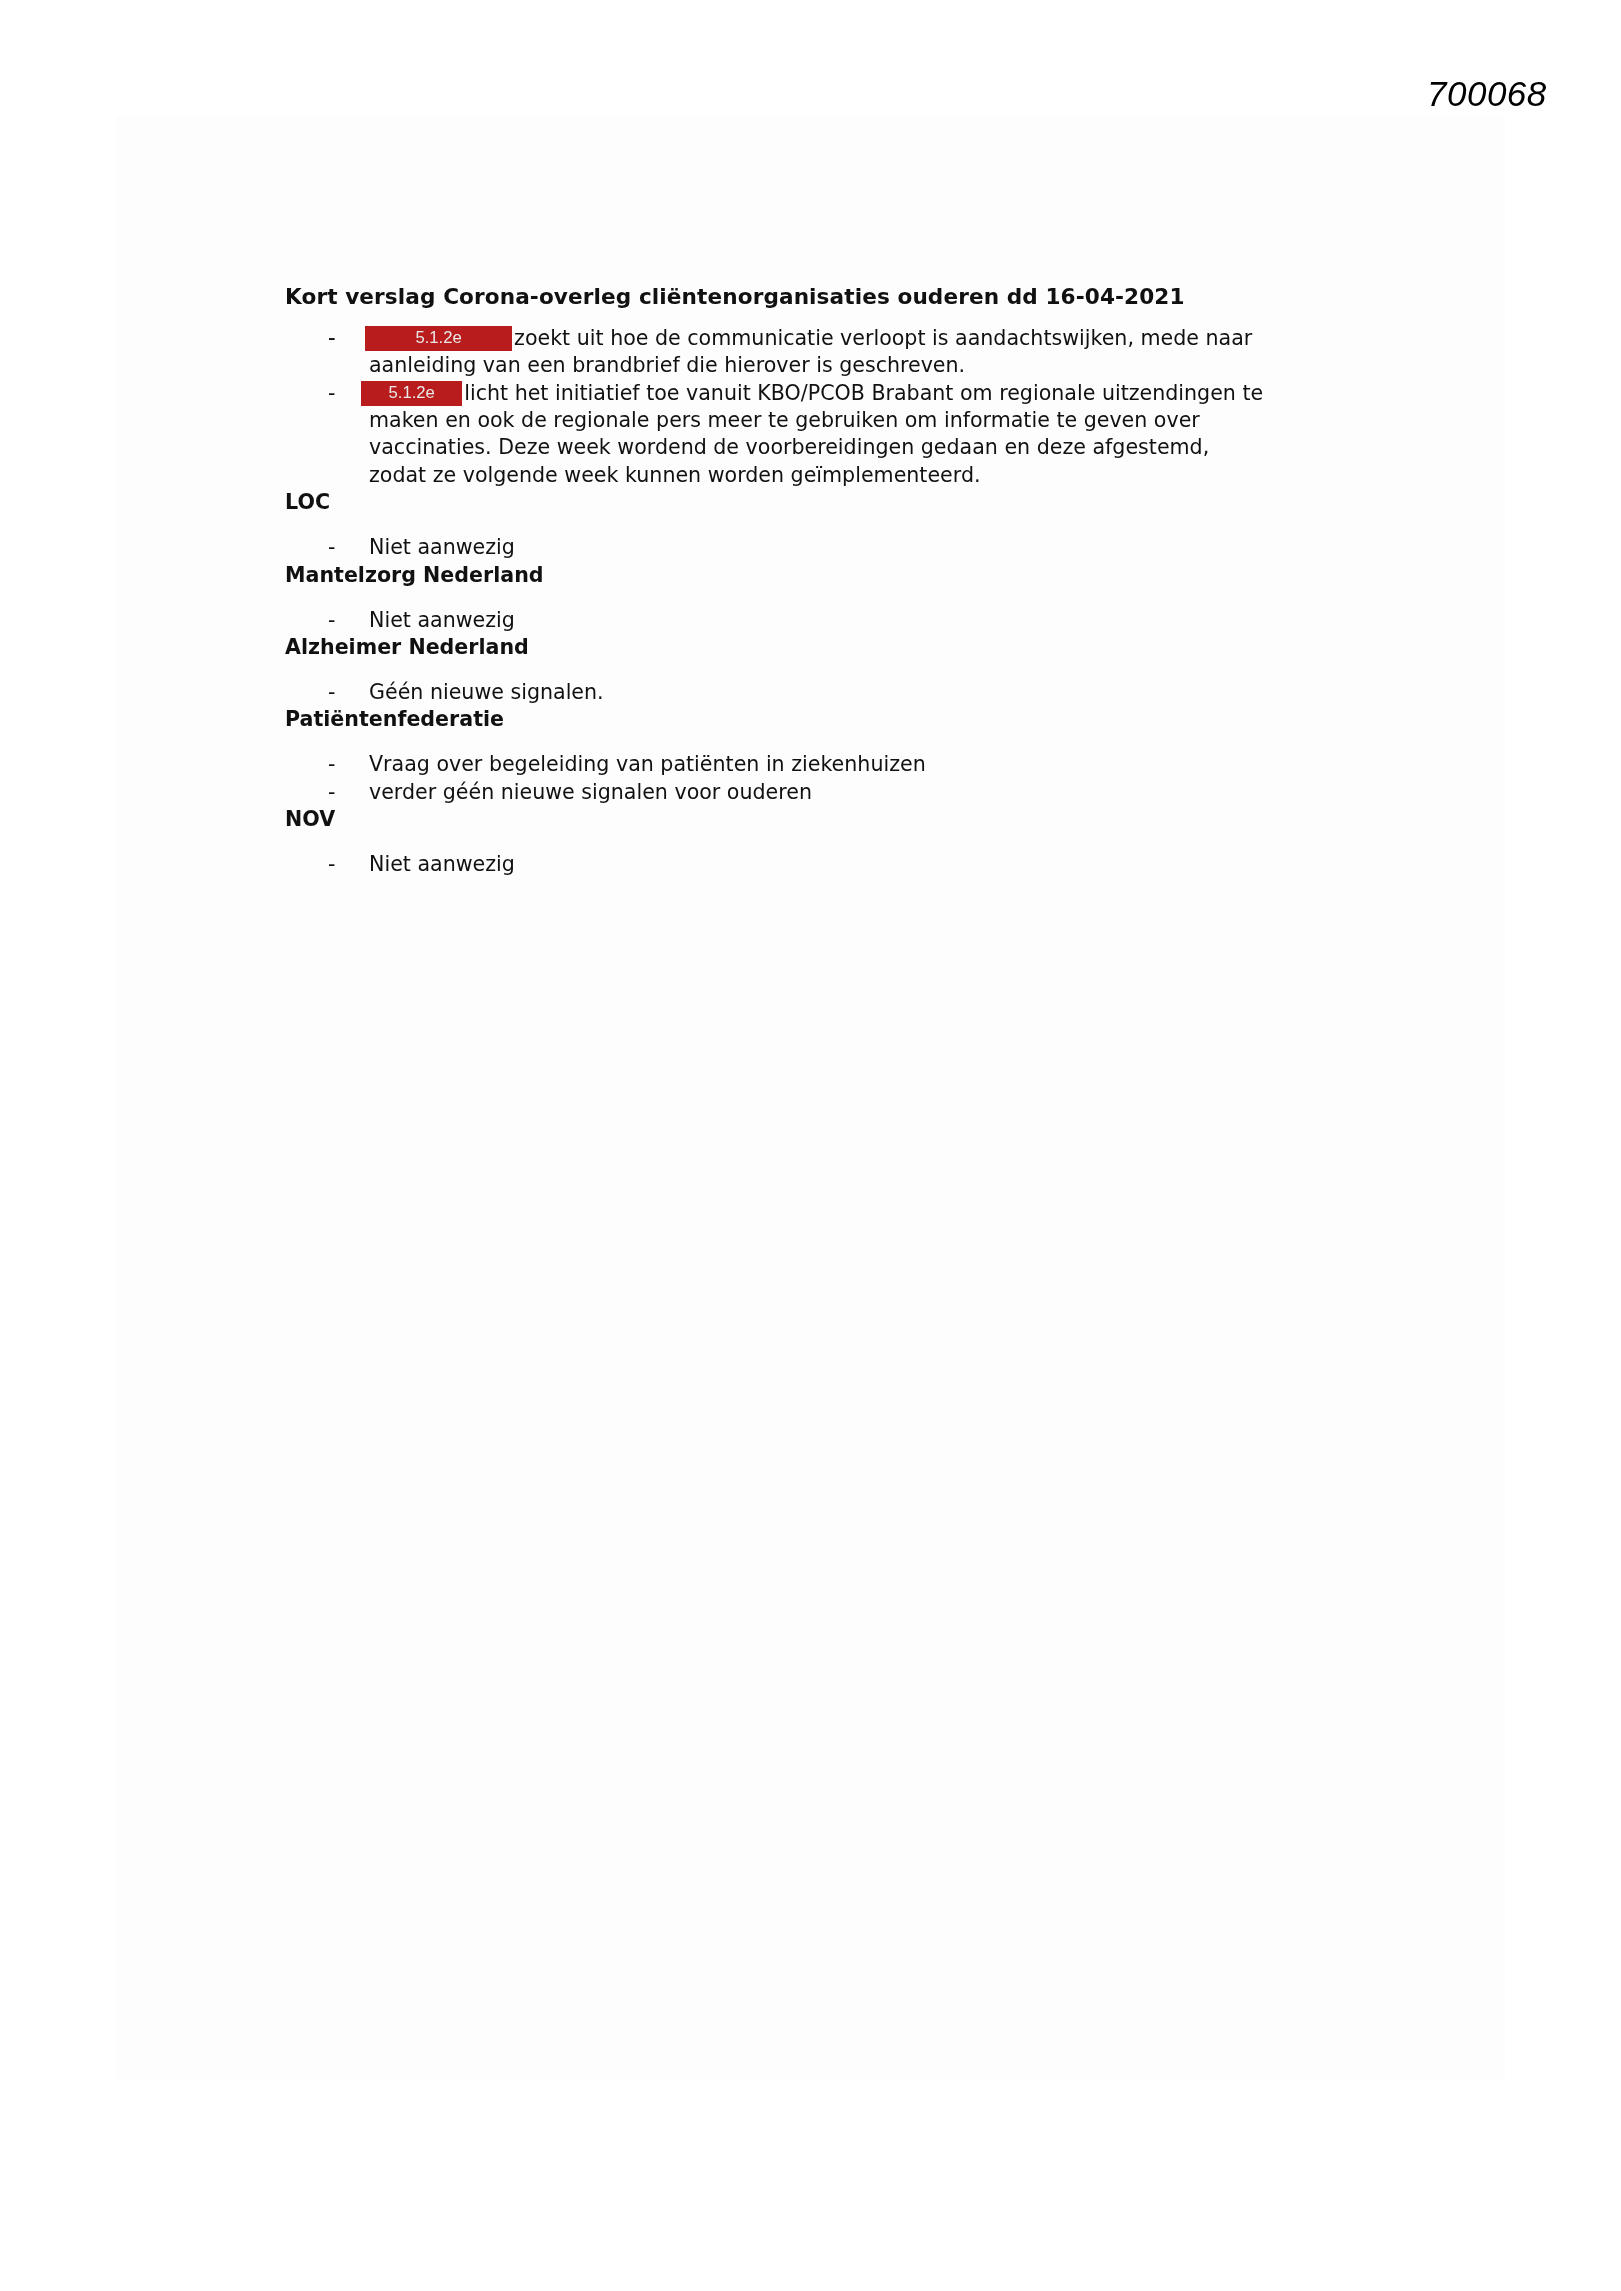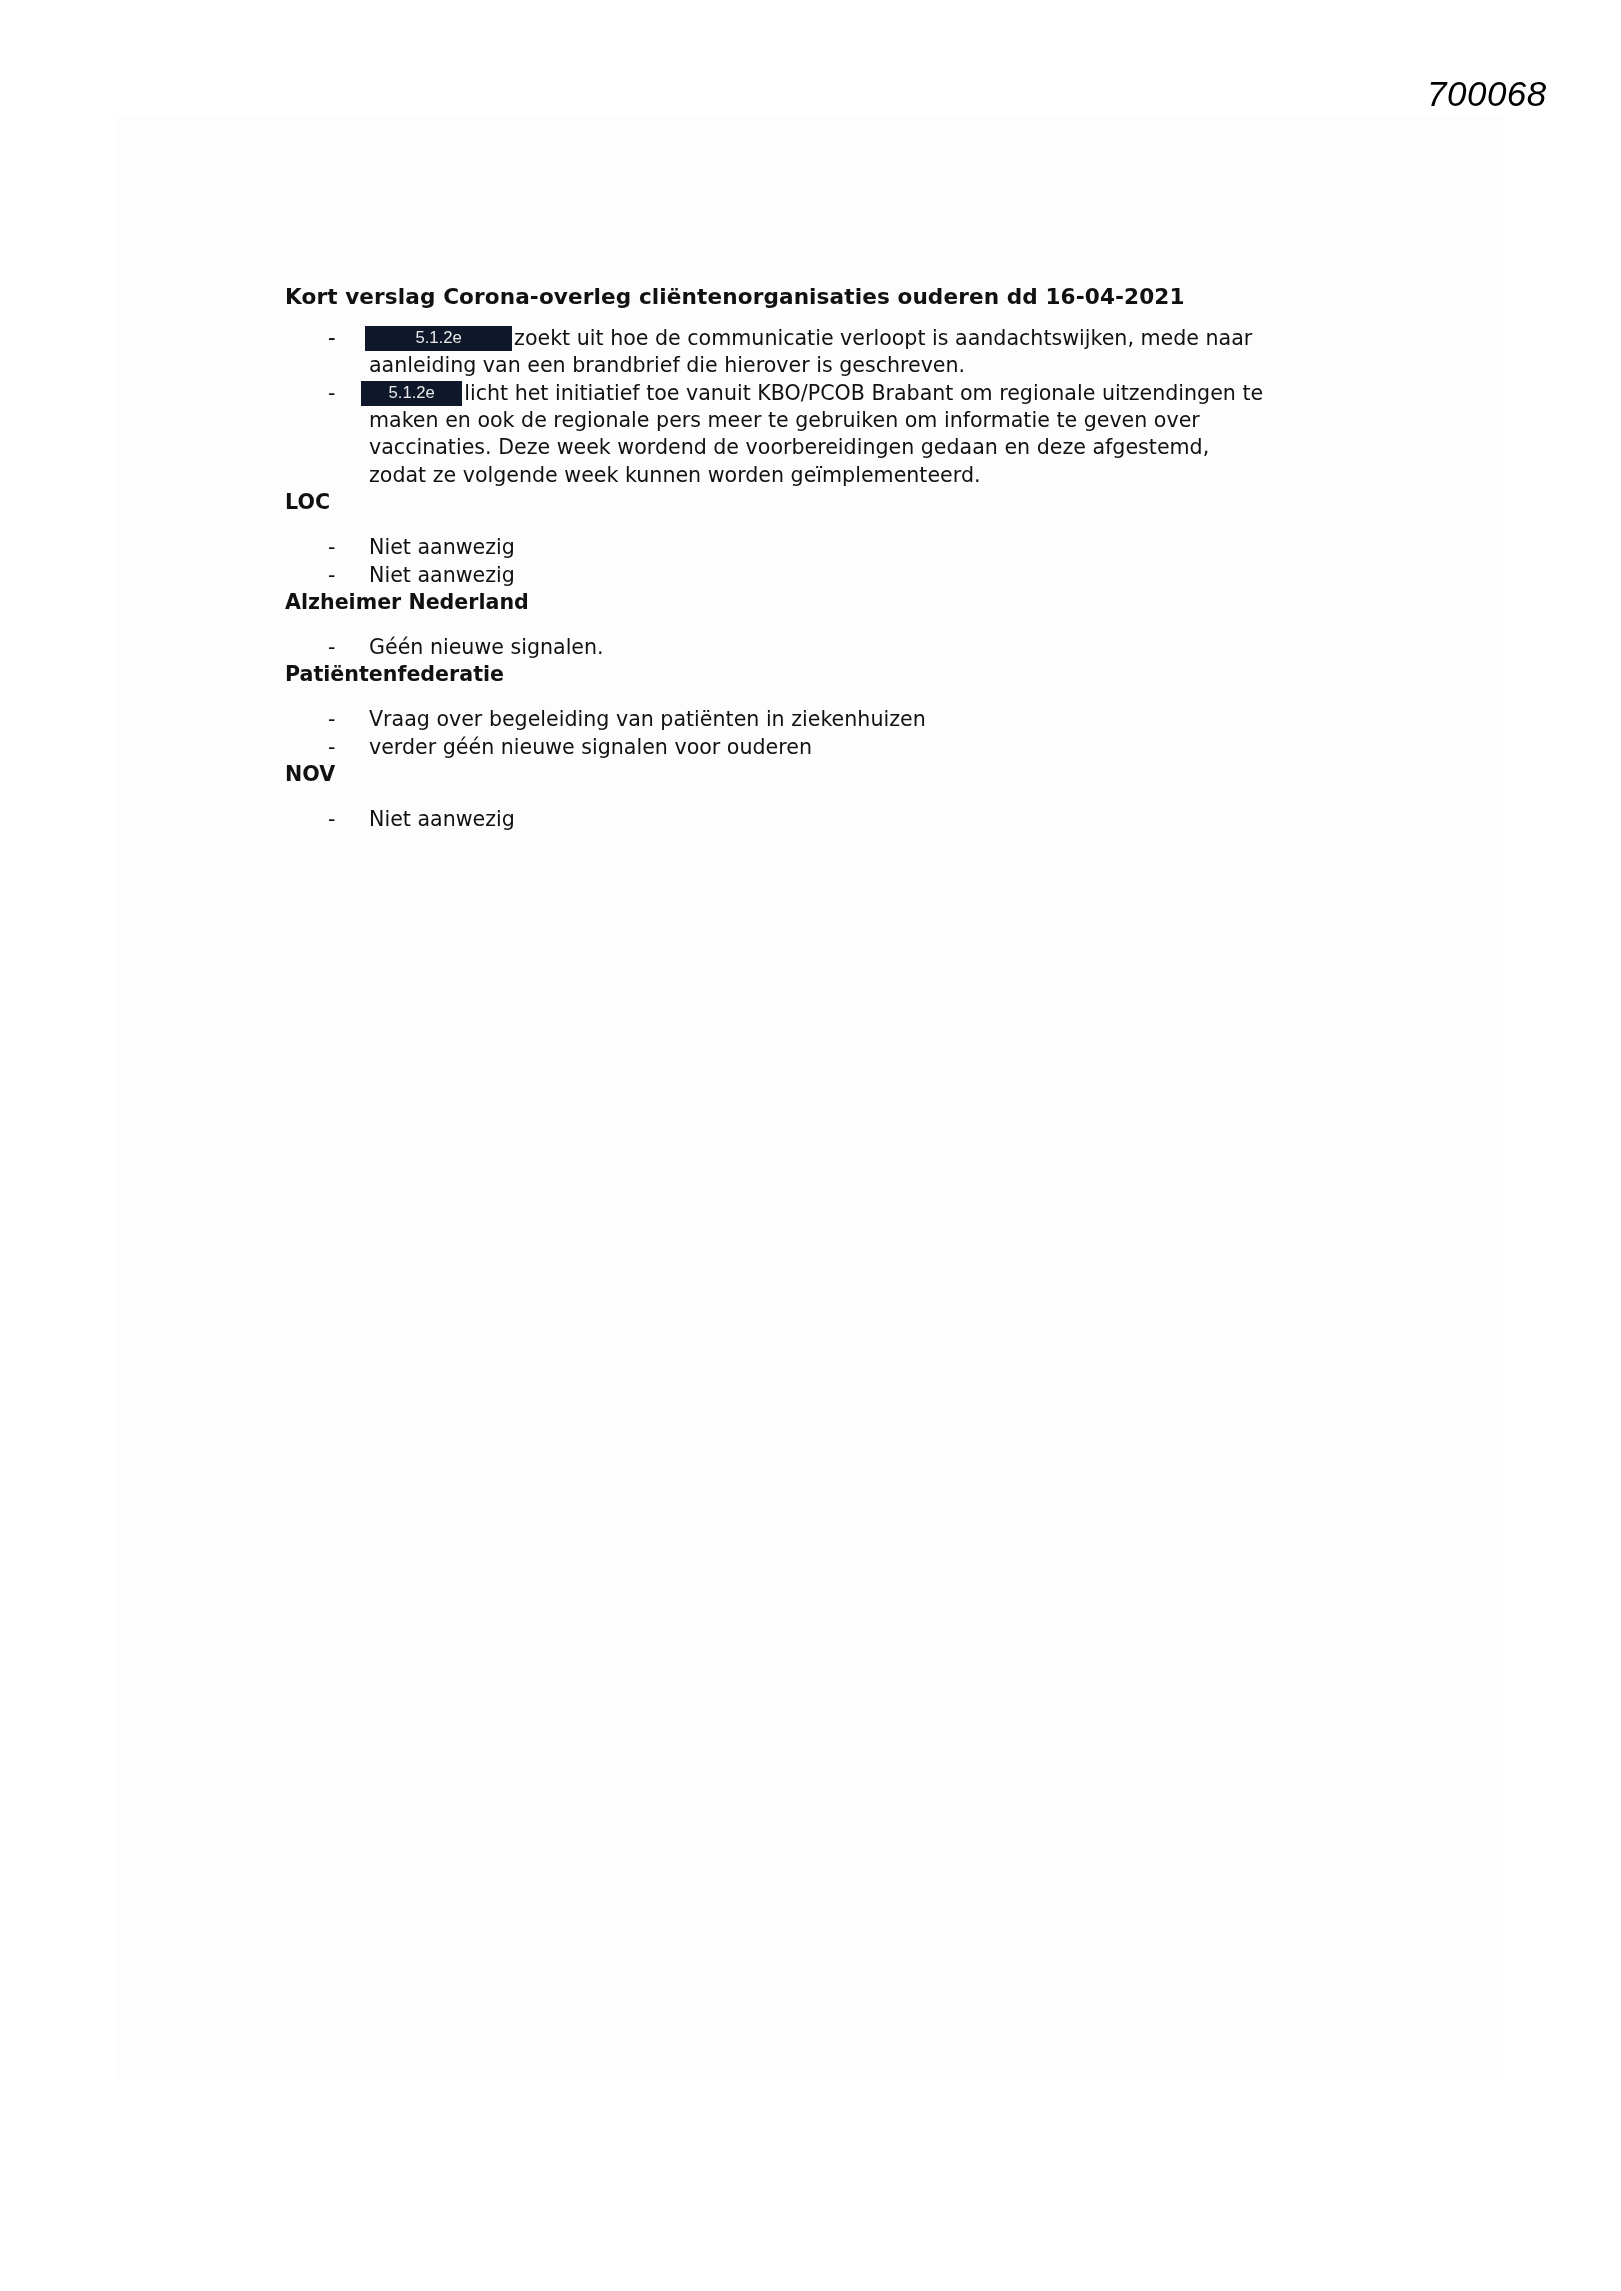--- a/index.html
+++ b/index.html
@@ -68,21 +68,21 @@
       width: 980px;
       box-sizing: border-box;
     }
     ul.bullets li .dash {
       position: absolute;
       left: 43px;
       top: 0;
     }
     .redacted {
       display: inline-block;
-      background: #0f172a;
+      background: #b91c1c;
       color: #e8e8e8;
       font-family: "Liberation Sans", sans-serif;
       font-size: 16.7px;
       line-height: 24.5px;
       height: 25.5px;
       text-align: center;
       vertical-align: top;
       margin-top: 1px;
     }
     .redacted.r1 { width: 147px; margin-left: -3.9px; margin-right: 2px; }
@@ -118,20 +118,21 @@
 
 
   <div class="org-heading">LOC</div>
   <ul class="bullets block-org">
     <li>
       <span class="dash">-</span>
       <span>Niet aanwezig</span>
     </li>
   </ul>
 
+  <div class="org-heading">Mantelzorg Nederland</div>
   <ul class="bullets block-org">
     <li>
       <span class="dash">-</span>
       <span>Niet aanwezig</span>
     </li>
   </ul>
 
   <div class="org-heading">Alzheimer Nederland</div>
   <ul class="bullets block-org">
     <li>

